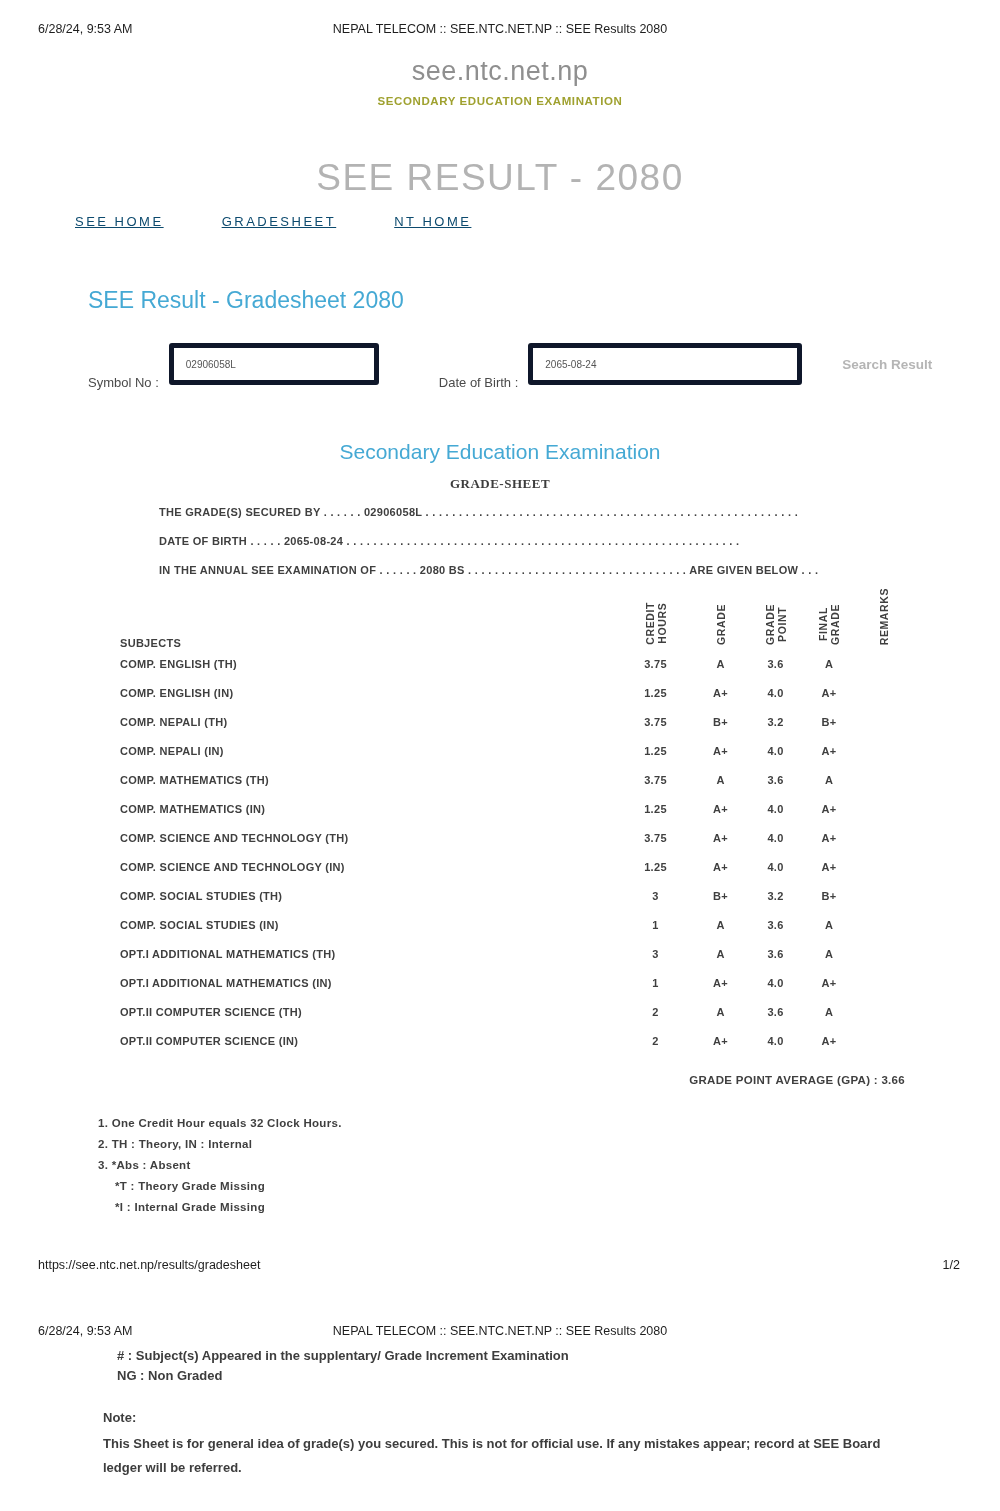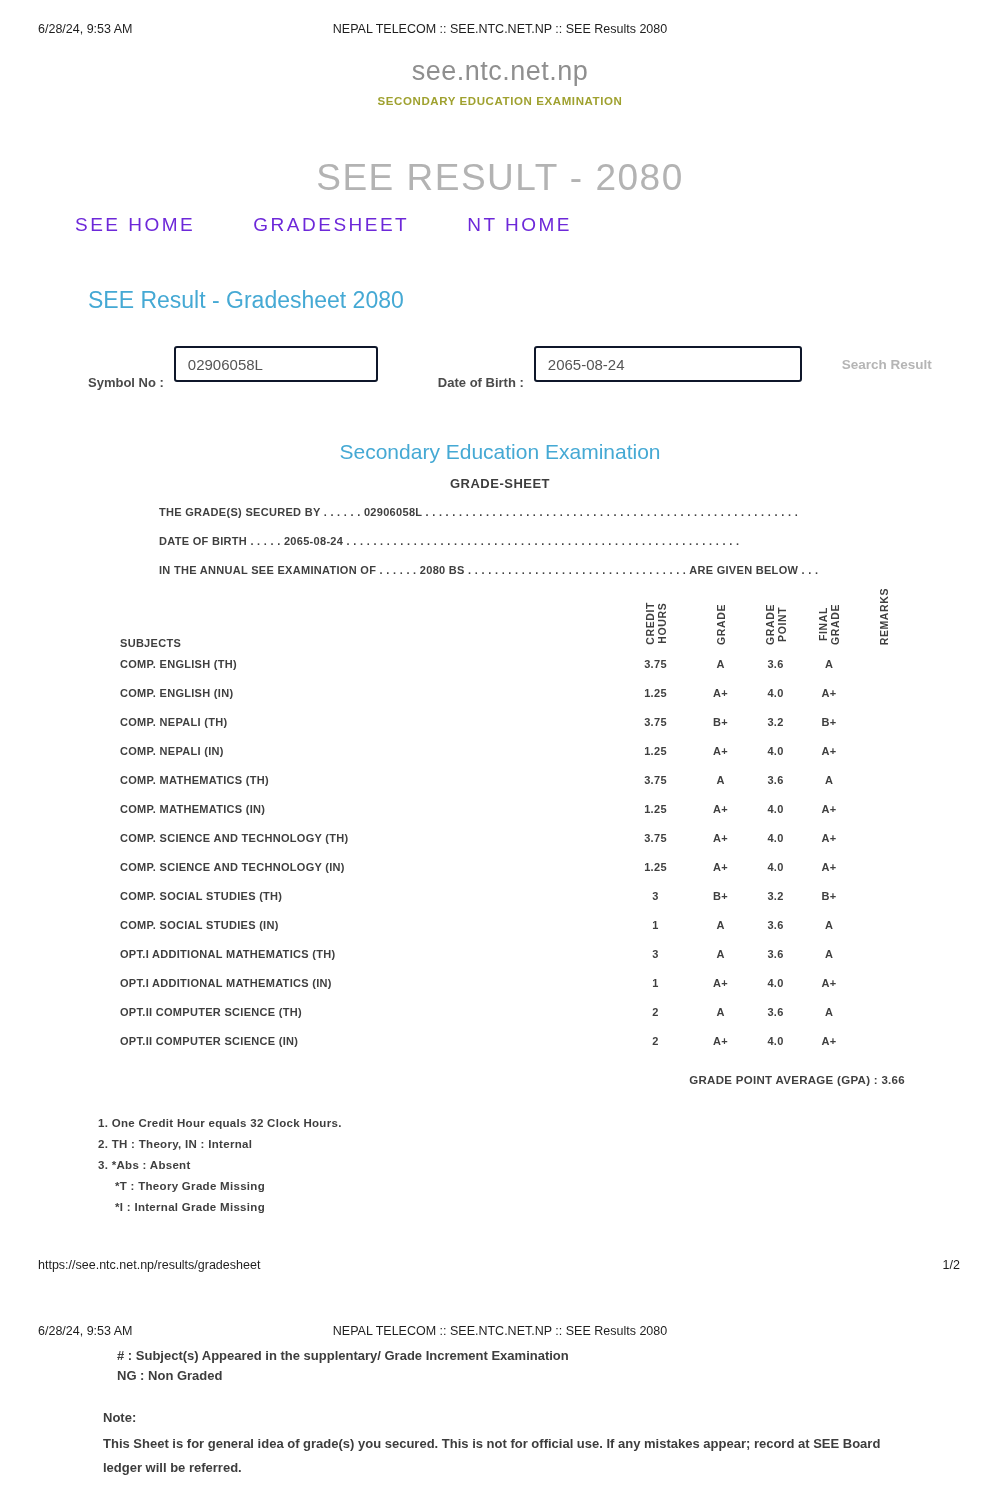--- a/index.html
+++ b/index.html
@@ -20,40 +20,40 @@
   .footer-page    { top: 1258px; right: 40px; font-size: 12.5px; color: #1e1e1e; margin-left: 24px; }
   .print-datetime2{ top: 1324px; left: 38px; font-size: 12.5px; color: #1e1e1e; }
   .print-title2   { top: 1324px; left: 0; width: 100%; text-align: center; font-size: 12.5px; color: #1e1e1e; }
 
   
   .brand      { top: 56px;  width: 100%; text-align: center; font-size: 27px; color: #8f8f8f; letter-spacing: 0.5px; }
   .brand-sub  { top: 95px;  width: 100%; text-align: center; font-size: 11.5px; font-weight: 700; color: #9fa12f; letter-spacing: 0.6px; }
   .banner     { top: 118px; width: 100%; text-align: center; font-size: 37px; color: #b3b3b3; letter-spacing: 1.5px; margin-top: 39px; }
 
   .nav { top: 214px; left: 75px; display: flex; gap: 58px; }
-  .nav-item { font-size: 19px; color: #6d28d9; letter-spacing: 2.5px; cursor: pointer; }
+  .nav-item { font-size: 13px; color: #0c4a6e; letter-spacing: 2.5px; cursor: pointer; text-decoration: underline; }
 
   
   .search-heading { top: 287px; left: 88px; font-size: 23px; color: #45a9d4; }
   .form-row { top: 338px; left: 88px; display: flex; align-items: center; }
-  .form-label { font-size: 13px; font-weight: 700; color: #4a4a4a; margin-top: 37px; }
+  .form-label { font-size: 13px; font-weight: 400; color: #4a4a4a; margin-top: 37px; }
   .form-input {
-    height: 32px; border: 2px solid #0f172a; border-radius: 3px;
+    height: 32px; border: 5px solid #0f172a; border-radius: 3px;
     font-family: "Liberation Sans", sans-serif;
-    font-size: 15px; color: #555; padding: 0 12px; background: #fff;
+    font-size: 10px; color: #555; padding: 0 12px; background: #fff;
   }
   .input-symbol { width: 176px; margin-left: 10px; }
   .label-dob    { margin-left: 24px; padding-left: 36px; }
   .input-dob    { width: 240px; margin-left: 10px; }
   .btn-search   { margin-left: 34px; background: none; border: none; font-family: "Liberation Sans", sans-serif;
                   font-size: 13.5px; color: #b5b5b5; cursor: pointer; font-weight: bold; }
 
   
   .result-title    { top: 440px; width: 100%; text-align: center; font-size: 21px; color: #45a9d4; }
-  .result-subtitle { top: 476px; width: 100%; text-align: center; font-size: 13px; font-weight: 700; color: #3d3d3d; letter-spacing: 0.5px; }
+  .result-subtitle { top: 476px; width: 100%; text-align: center; font-size: 13px; font-weight: 700; color: #3d3d3d; letter-spacing: 0.5px; font-family: Liberation Serif, serif; }
 
   .intro { top: 506px; left: 113px; width: 792px; }
   .intro-line { height: 29px; font-size: 11px; font-weight: 700; color: #3f3f3f; white-space: nowrap; overflow: hidden; letter-spacing: 0.3px; margin-left: 46px; }
 
   table.grades { position: absolute; top: 583px; left: 120px; width: 793px; border-collapse: collapse; table-layout: fixed; }
   table.grades th, table.grades td { padding: 0; }
   table.grades thead th { height: 66px; vertical-align: bottom; }
   .th-subjects { text-align: left; font-size: 11px; font-weight: 700; color: #3f3f3f; padding-bottom: 16px; letter-spacing: 0.3px; }
   .th-center { text-align: center; }
   .vert {

